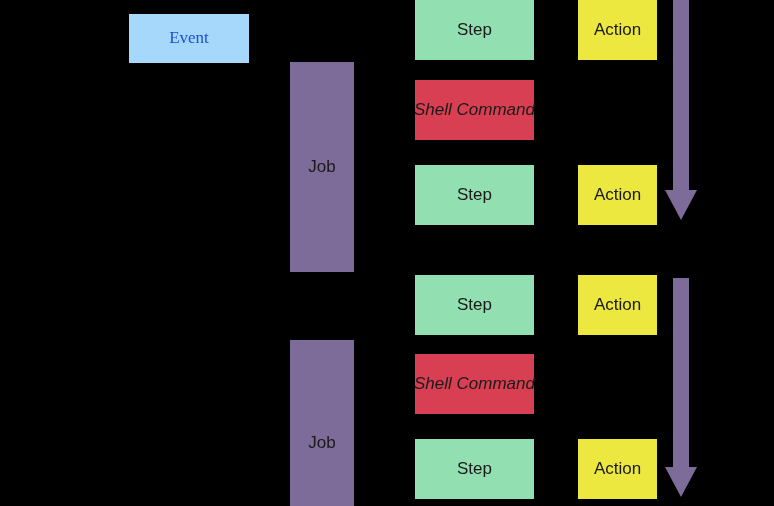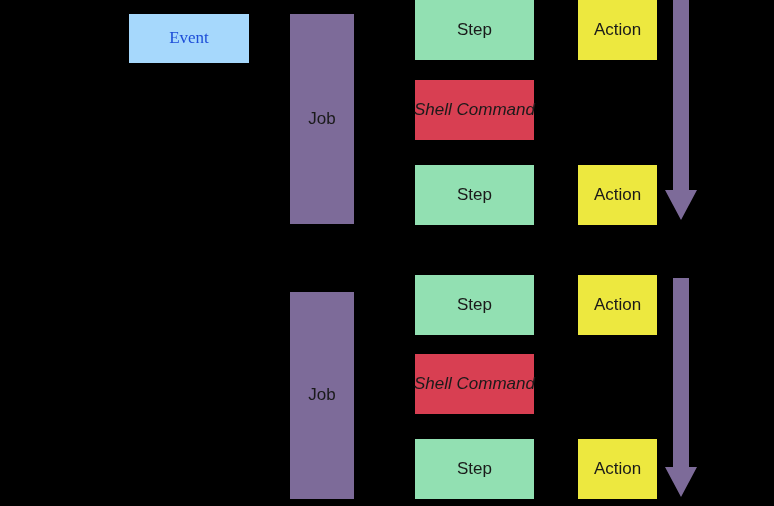--- a/index.html
+++ b/index.html
@@ -28,21 +28,21 @@
     justify-content: center;
     color: #1a1a1a;
     font-size: 17px;
     font-family: "Liberation Sans", sans-serif;
     line-height: 1.1;
     text-align: center;
     white-space: nowrap;
     user-select: none;
   }
   .node-event       { background: #a6d8fc; }
-  .node-job         { background: #7d6b99; }
+  .node-job         { background: #7d6b99; margin-top: 48px; }
   .node-step        { background: #92e0b2; }
   .node-shell       { background: #d83f52; font-style: italic; }
   .node-action      { background: #ede83f; align-items: center; }
 
   .arrow {
     position: absolute;
   }
   .arrow svg {
     display: block;
   }

